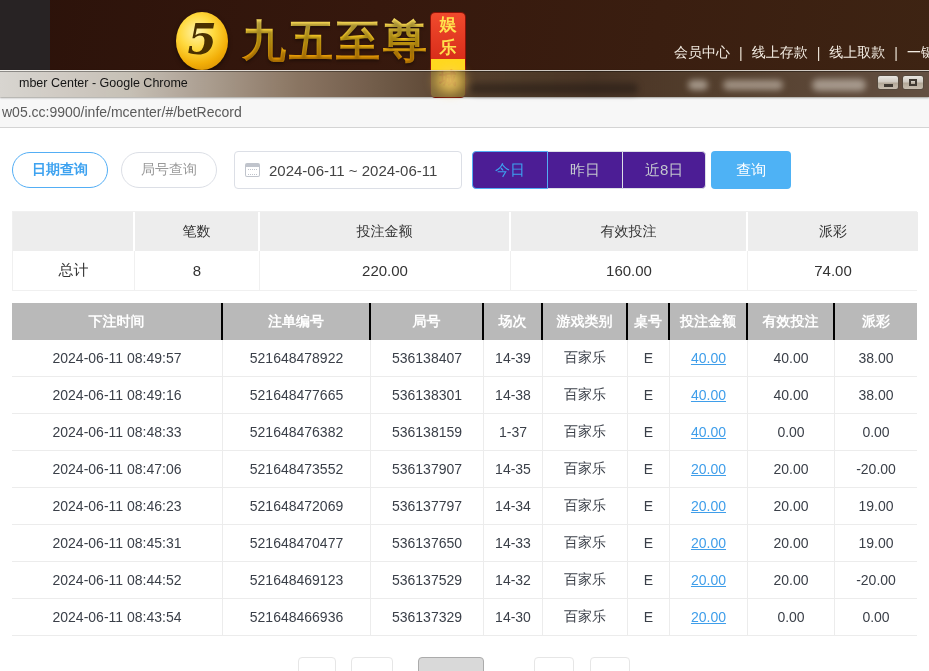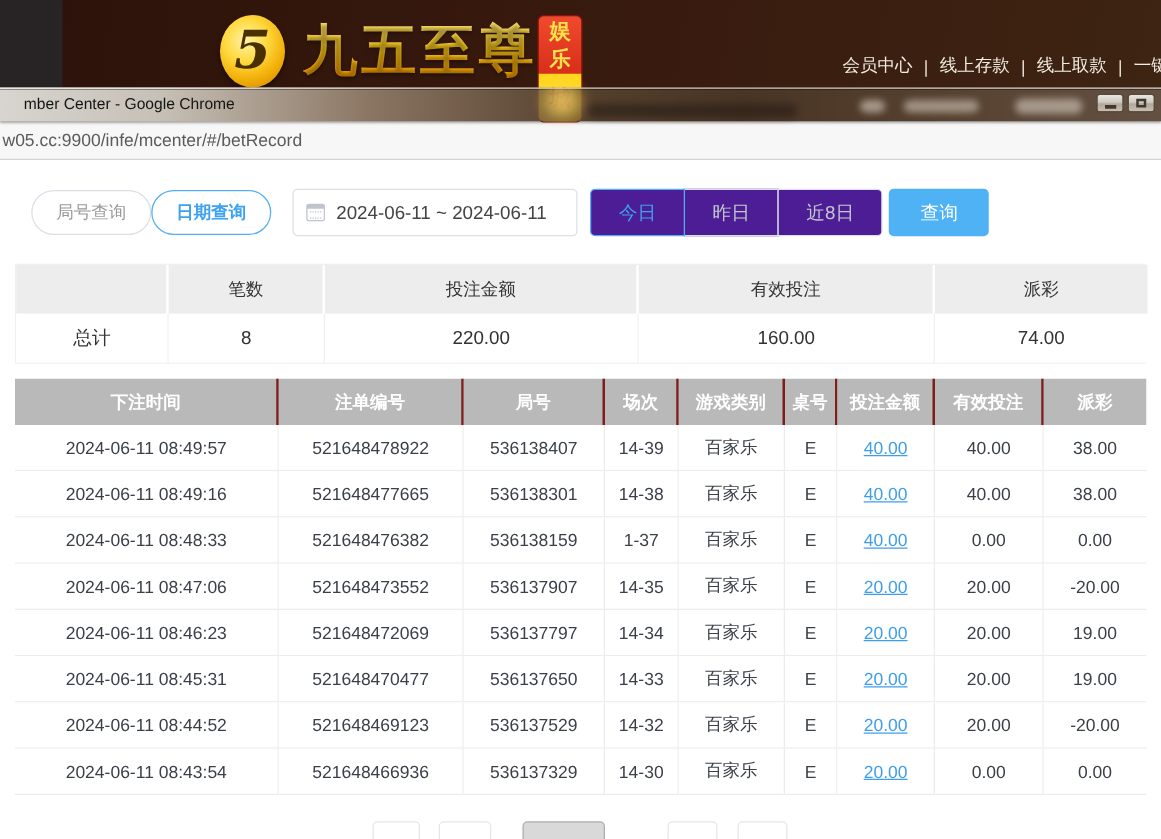--- a/index.html
+++ b/index.html
@@ -94,21 +94,21 @@
   .summary-table th{background:#ededed;height:39px;font-size:14px;font-weight:normal;color:#333;
     border-right:2px solid #fff;}
   .summary-table th:last-child{border-right:none;}
   .summary-table td{background:#fff;height:39px;font-size:15px;color:#333;text-align:center;
     border-right:1px solid #f0f0f0;}
   .summary-table td:last-child{border-right:none;}
 
   
   .bet-wrap{position:absolute;left:12px;top:174px;width:905px;}
   .bet-table th{background:#b9b9b9;height:37px;font-size:14px;color:#fff;font-weight:bold;
-    border-right:2px solid #7f1d1d;}
+    border-right:2px solid #000000;}
   .bet-table th:last-child{border-right:none;}
   .bet-table td{height:37px;font-size:14px;color:#3a3f48;text-align:center;background:#fff;
     border-right:1px solid #ececec;border-bottom:1px solid #ececec;}
   .bet-table td:last-child{border-right:none;}
   .bet-link{color:#3f9eea;text-decoration:underline;cursor:pointer;}
   .neg{color:#f5504e;}
 
   
   .pager{position:absolute;left:0;top:528px;width:929px;height:20px;}
   .pstub{position:absolute;height:20px;border:1px solid #e6e6e6;border-radius:4px;background:#fff;}
@@ -156,22 +156,22 @@
   </div>
 </div>
 
 <div class="urlbar">
   <div class="url-text">w05.cc:9900/infe/mcenter/#/betRecord</div>
 </div>
 
 <div class="content">
 
   <div class="filter-row">
+    <div class="pill pill-active">日期查询</div>
     <div class="pill pill-idle">局号查询</div>
-    <div class="pill pill-active">日期查询</div>
     <div class="date-input">
       <span class="cal-icon"></span>
       <span class="date-text">2024-06-11 ~ 2024-06-11</span>
     </div>
     <div class="seg-group">
       <div class="seg seg-active">今日</div>
       <div class="seg">昨日</div>
       <div class="seg">近8日</div>
     </div>
     <button class="search-btn">查询</button>

